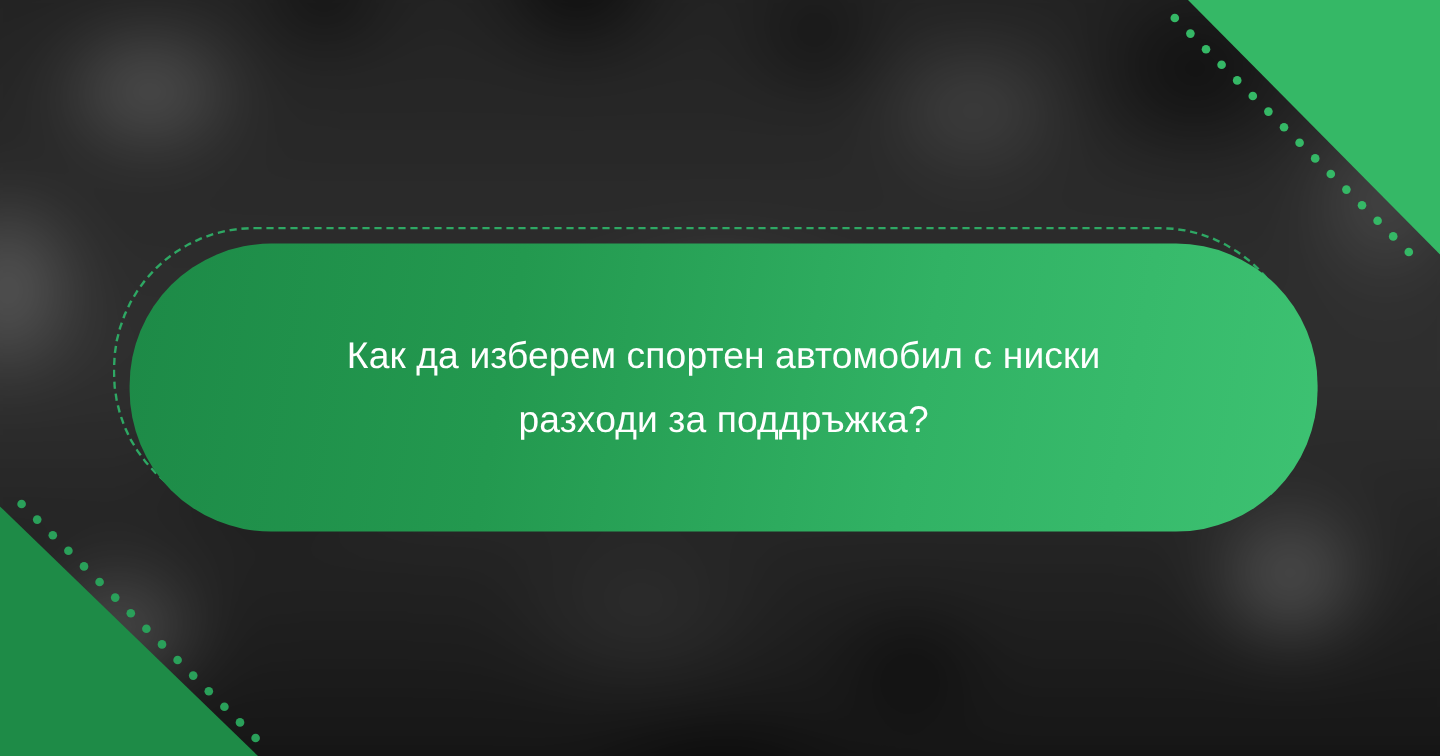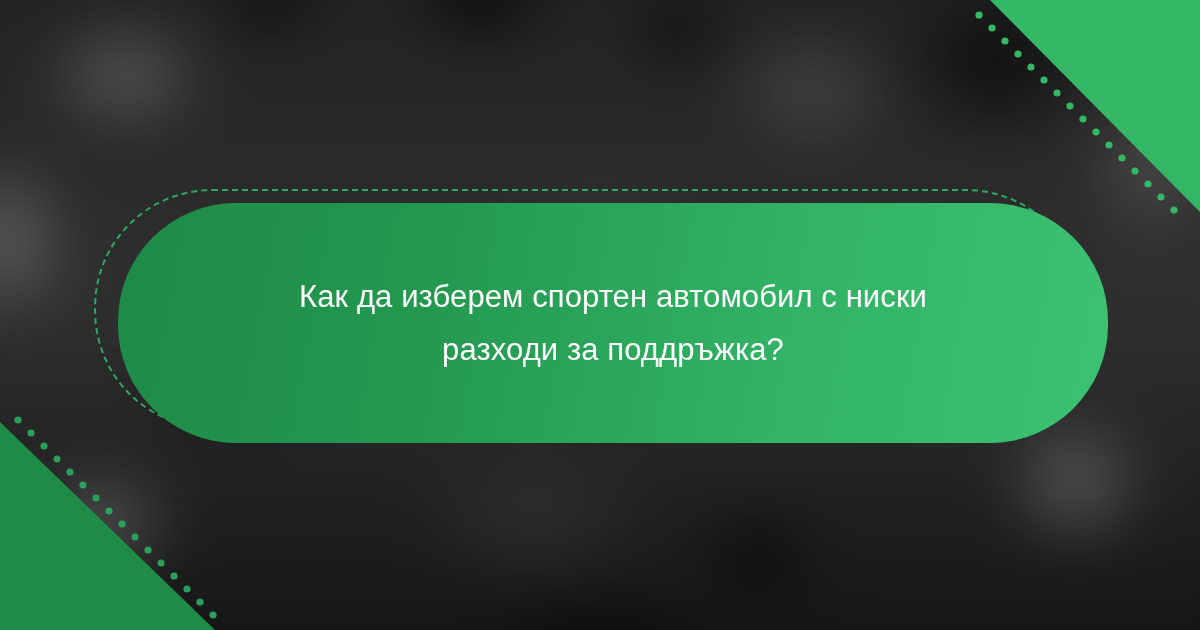--- a/index.html
+++ b/index.html
@@ -67,21 +67,21 @@
     top: -14px;
     width: 990px;
     height: 240px;
     border: 2px dashed #2ea864;
     border-radius: 118px;
     box-sizing: border-box;
   }
 
   .card {
     position: absolute;
-    left: 12px;
+    left: 2px;
     top: 0;
     width: 990px;
     height: 240px;
     border-radius: 118px;
     background: linear-gradient(100deg, #1d8a47 0%, #23994f 32%, #31b264 66%, #3dc272 100%);
     display: flex;
     align-items: center;
     justify-content: center;
     box-sizing: border-box;
     padding: 0 62px;

